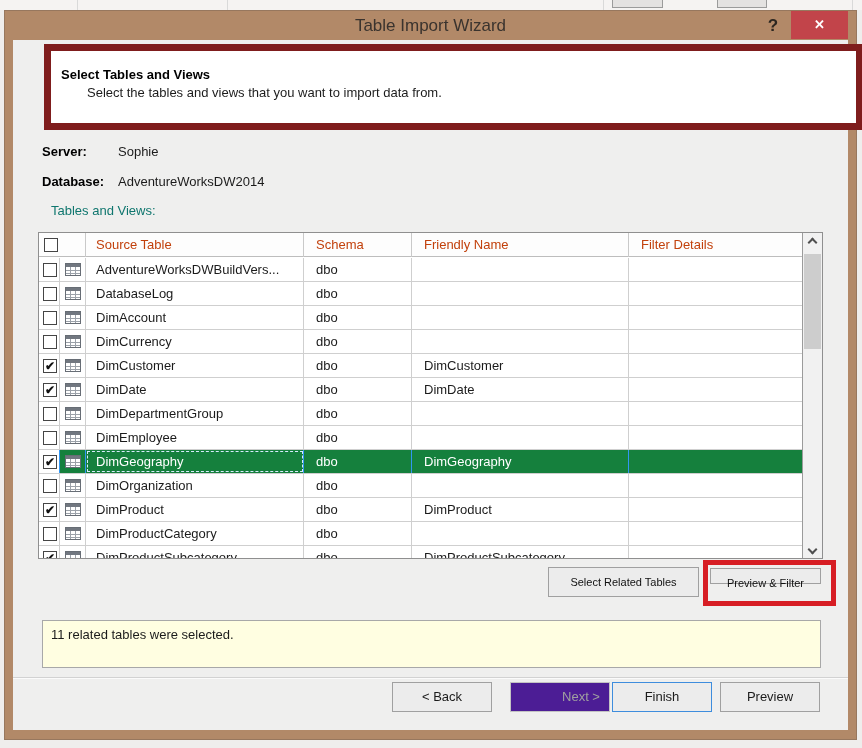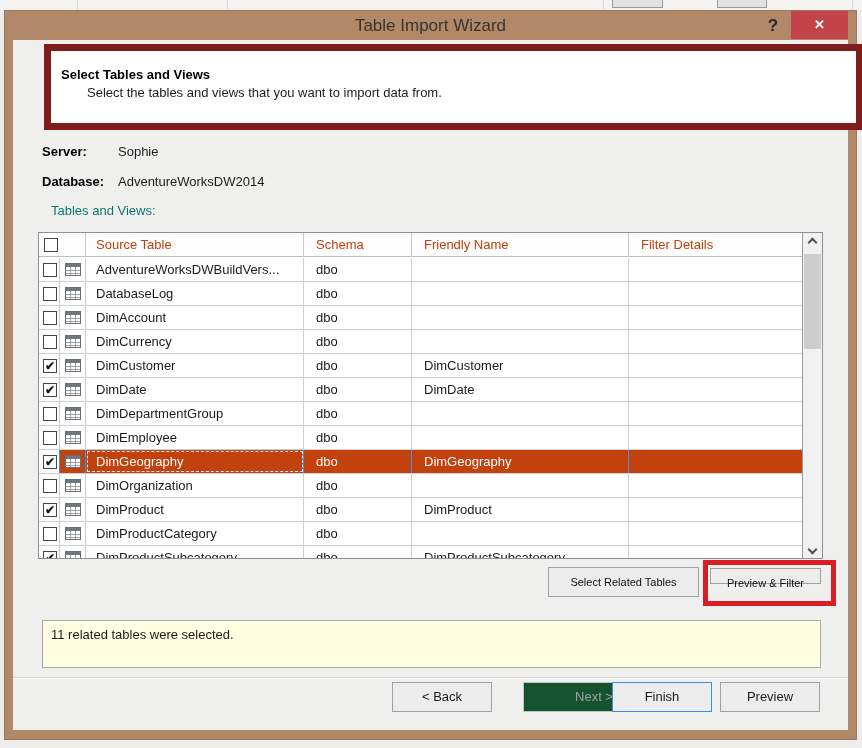--- a/index.html
+++ b/index.html
@@ -47,21 +47,21 @@
 
   .rows { position:absolute; left:0; top:25px; width:764px; bottom:0; }
   .trow { display:flex; height:24px; border-bottom:1px solid #cfcfcf; background:#fff; }
   .cell { height:23px; line-height:23px; border-right:1px solid #cfcfcf; overflow:hidden; white-space:nowrap; }
   .c-check { width:21px; position:relative; background:#fff; }
   .c-icon  { width:26px; text-align:center; padding-top:5px; line-height:0; }
   .c-source { width:218px; padding-left:10px; }
   .c-schema { width:108px; padding-left:12px; }
   .c-friendly { width:217px; padding-left:12px; }
   .c-filter { width:174px; border-right:none; }
-  .trow.selected .cell { background:#c2410c; color:#fff; border-right-color:#3296f3; }
+  .trow.selected .cell { background:#15803d; color:#fff; border-right-color:#3296f3; }
   .trow.selected .c-check { background:#fff; }
   .trow.selected .c-source { outline:1px dashed #d9ecff; outline-offset:-2px; }
 
   .checkbox { position:absolute; left:4px; top:5px; width:14px; height:14px; background:#fff;
               border:1px solid #454545; font-size:12px; line-height:12px; text-align:center;
               color:#111; font-weight:bold; cursor:pointer; }
   .h-check .checkbox { left:5px; }
 
   
   .scrollbar { position:absolute; right:0; top:0; width:20px; height:325px;
@@ -83,21 +83,21 @@
 
   .message-box { position:absolute; left:29px; top:580px; width:779px; height:48px;
                  background:#fffee1; border:1px solid #a8a8a8; padding:6px 8px; color:#1b1b1b; }
 
   .divider { position:absolute; left:0; top:637px; width:835px; height:2px;
              border-top:1px solid #d2d2d2; border-bottom:1px solid #fbfbfb; }
 
   .footer-btn { position:absolute; top:642px; width:100px; height:30px; line-height:28px;
                 background:#ececec; border:1px solid #a0a0a0; text-align:center; cursor:pointer; }
   .btn-back { left:379px; }
-  .btn-next { left:510px; color:#a0a0a0; border-color:#c3c3c3; background:#14532d; cursor:default;padding-left:42px; }
+  .btn-next { left:497px; color:#a0a0a0; border-color:#c3c3c3; background:#4c1d95; cursor:default;padding-left:42px; }
   .btn-finish { left:599px; border:1px solid #3e8ddd; }
   .btn-cancel { left:707px; }
 </style>
 </head>
 <body>
 
 <div class="top-strip">
   <div class="vline" style="left:77px"></div>
   <div class="vline" style="left:227px"></div>
   <div class="vline" style="left:603px"></div>

